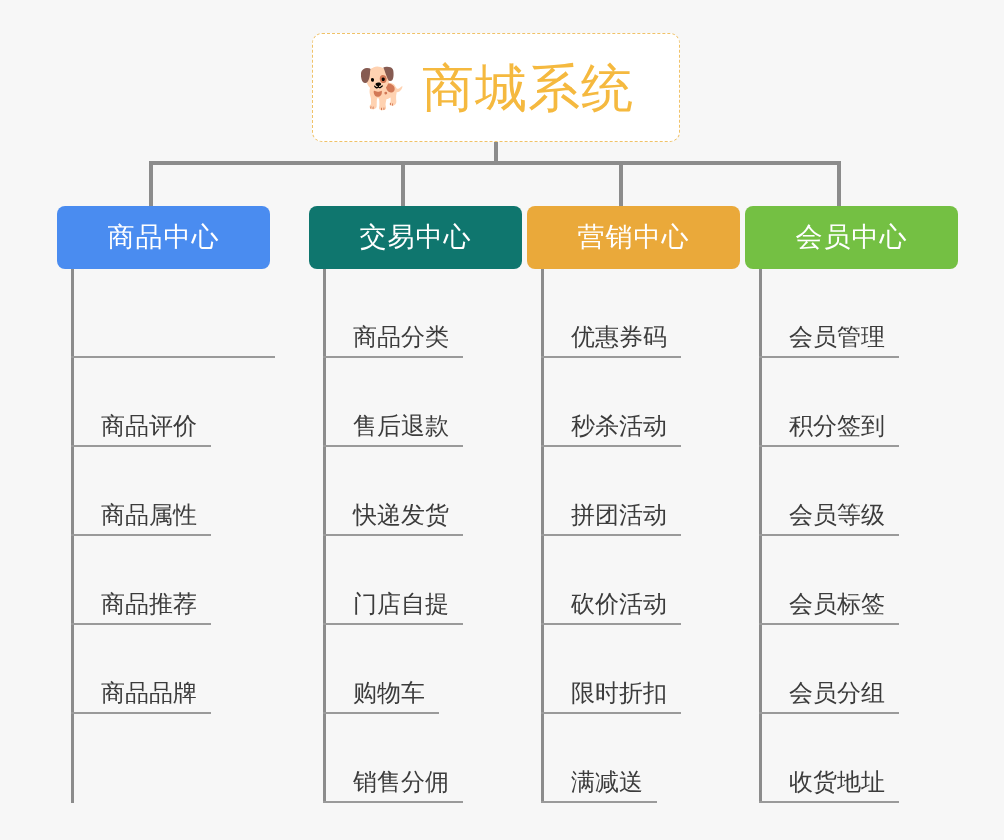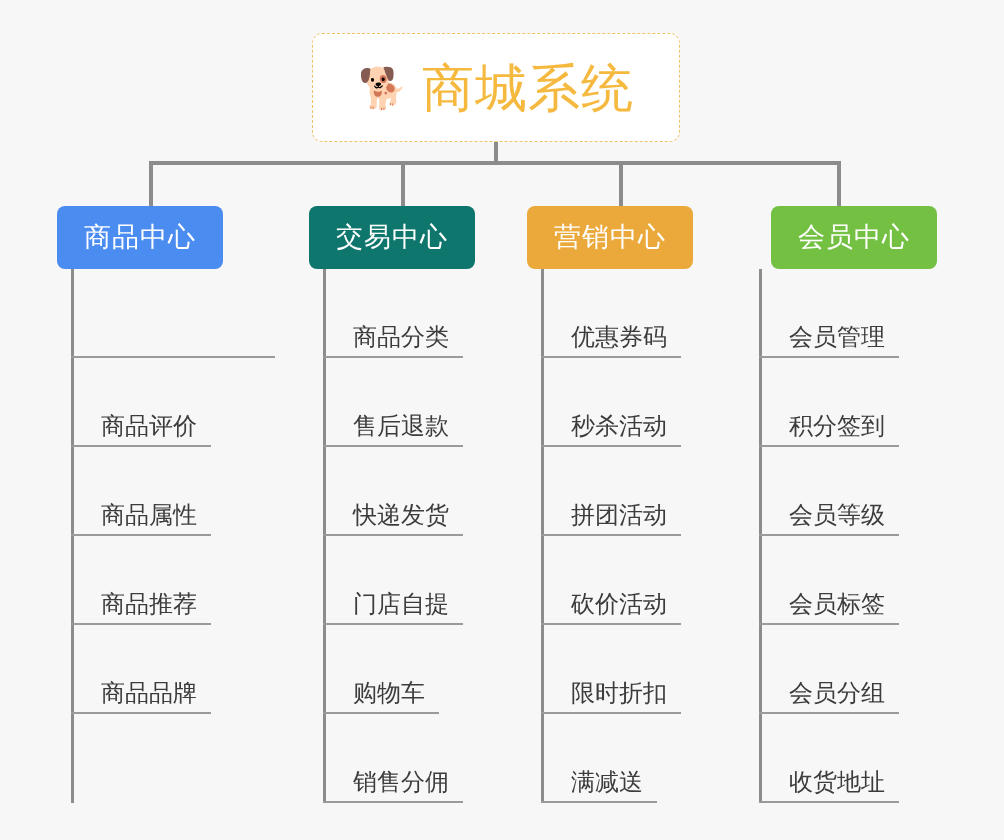--- a/index.html
+++ b/index.html
@@ -60,21 +60,21 @@
   .conn-v { width: 4px; }
   .conn-h { height: 4px; }
 
   
   .branch {
     position: absolute;
     top: 206px;
   }
   .branch-head {
     position: relative;
-    width: 166px;
+    width: 213px;
     height: 63px;
     border-radius: 8px;
     display: flex;
     align-items: center;
     justify-content: center;
     box-sizing: border-box;
   }
   .branch-head-label {
     color: #ffffff;
     font-size: 27px;
@@ -229,21 +229,21 @@
         <span class="leaf-rule" style="width: 140px;"></span>
       </div>
       <div class="leaf">
         <span class="leaf-label">满减送</span>
         <span class="leaf-rule" style="width: 116px;"></span>
       </div>
     </div>
   </div>
 
   <div class="branch" style="left:745px;">
-    <div class="branch-head" style="background: rgb(116, 192, 67); margin-left: 26px;">
+    <div class="branch-head" style="background: rgb(116, 192, 67);">
       <span class="branch-head-label">会员中心</span>
     </div>
     <div class="spine" style="height: 534px;"></div>
     <div class="leaf-list">
       <div class="leaf">
         <span class="leaf-label">会员管理</span>
         <span class="leaf-rule" style="width: 140px;"></span>
       </div>
       <div class="leaf">
         <span class="leaf-label">积分签到</span>

